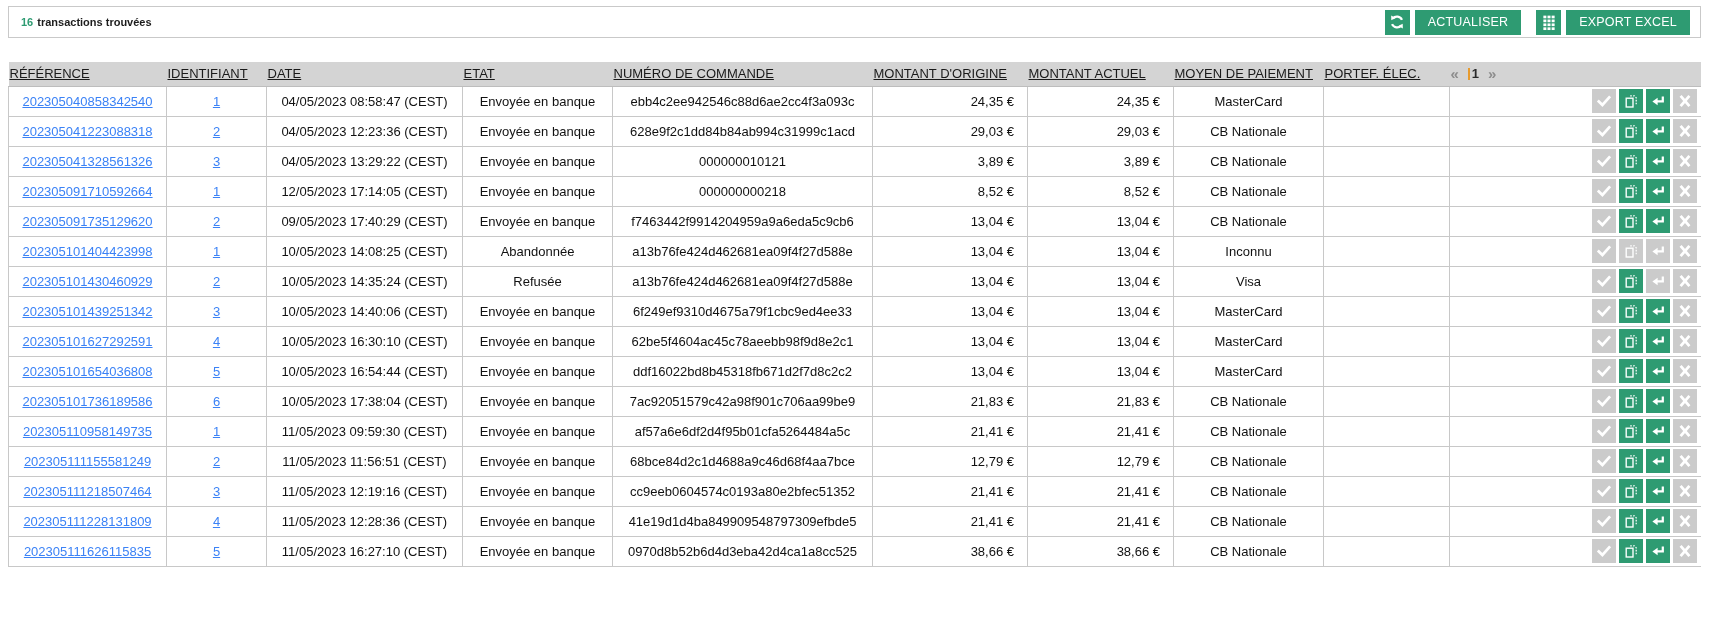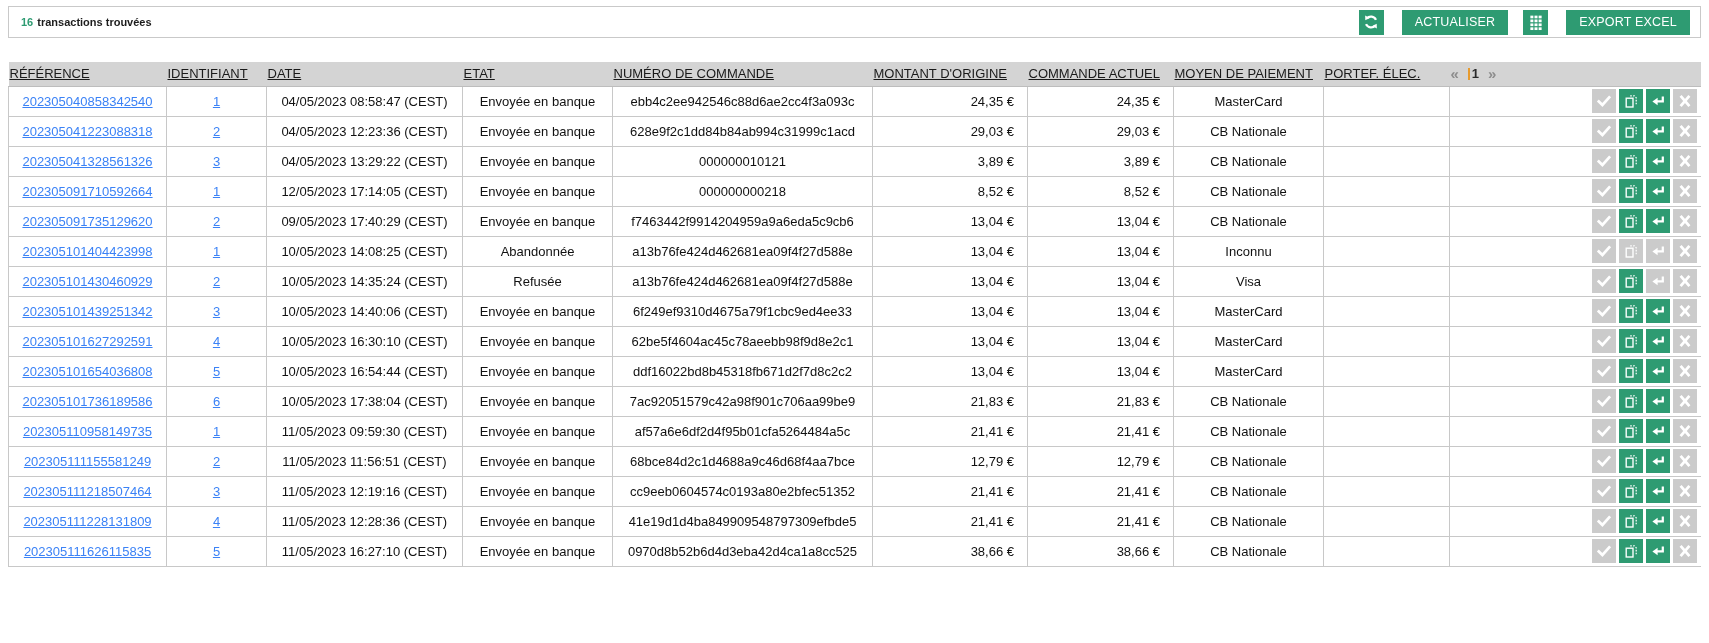--- a/index.html
+++ b/index.html
@@ -12,21 +12,21 @@
   
   .topbar {
     margin: 6px 8px 0 8px; height: 32px;
     border: 1px solid #c9c9c9; background: #fff;
     display: flex; align-items: center; justify-content: space-between;
     padding: 0 10px 0 12px;
   }
   .found-label { font-size: 11px; font-weight: bold; color: #1c1c1c; }
   .found-label .num { color: #2e9b72; margin-right: 4px; }
   .topbar-buttons { display: flex; gap: 15px; }
-  .btn-group { display: flex; gap: 18px; }
+  .btn-group { display: flex; gap: 5px; }
   .icon-btn {
     width: 25px; height: 25px; background: #2e9b72;
     display: flex; align-items: center; justify-content: center; cursor: pointer;
   }
   .label-btn {
     height: 25px; background: #2e9b72; color: #fff;
     font-size: 12.5px; letter-spacing: .2px;
     display: flex; align-items: center; padding: 0 13px; cursor: pointer;
     white-space: nowrap;
   }
@@ -152,21 +152,21 @@
         <col class="c-actions">
     </colgroup>
     <thead>
       <tr>
         <th><span class="th-label">RÉFÉRENCE</span></th>
         <th><span class="th-label">IDENTIFIANT</span></th>
         <th><span class="th-label">DATE</span></th>
         <th><span class="th-label">ETAT</span></th>
         <th><span class="th-label">NUMÉRO DE COMMANDE</span></th>
         <th><span class="th-label">MONTANT D'ORIGINE</span></th>
-        <th><span class="th-label">COMMANDE ACTUEL</span></th>
+        <th><span class="th-label">MONTANT ACTUEL</span></th>
         <th><span class="th-label">MOYEN DE PAIEMENT</span></th>
         <th><span class="th-label">PORTEF. ÉLEC.</span></th>
         <th class="pag-cell">
           <span class="pagination">
             <span class="page-arrow">«</span>
             <span class="page-current">
                 <span class="page-marker"></span>
                 <span>1</span>
               </span>
             <span class="page-arrow">»</span>

